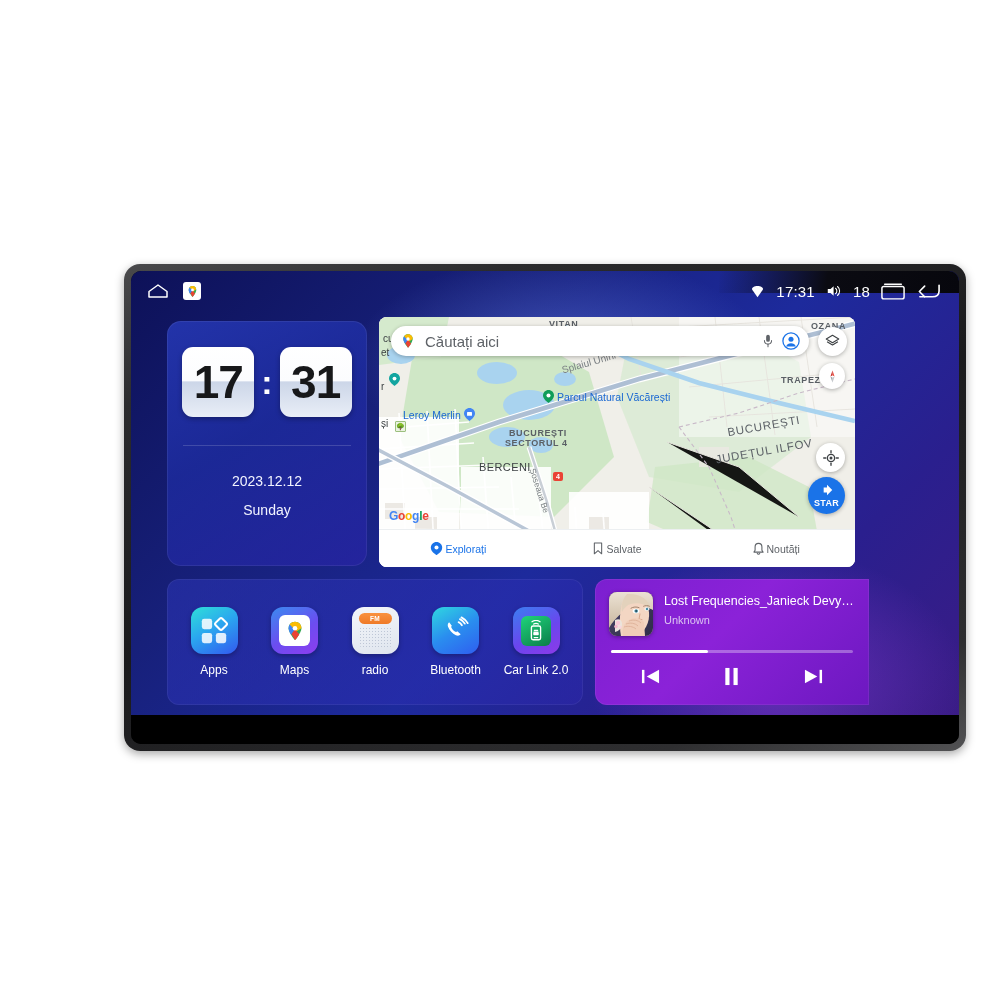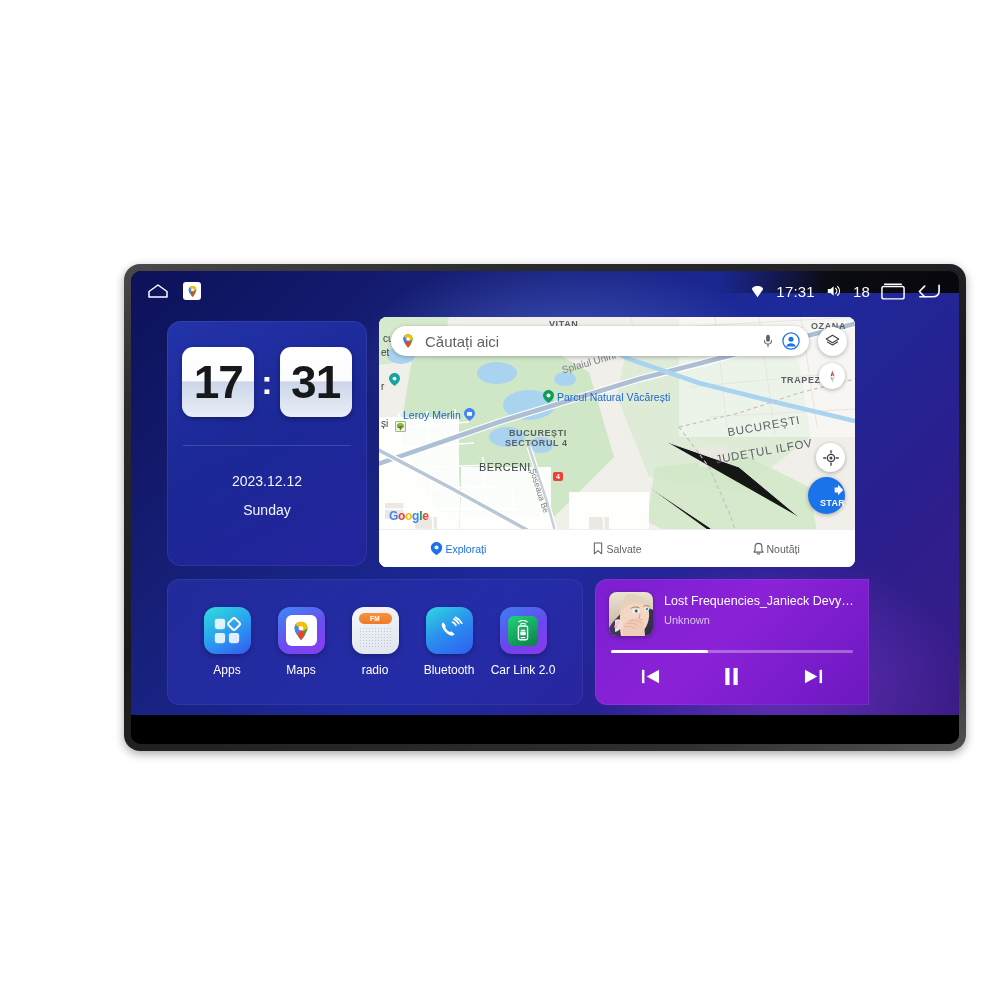--- a/index.html
+++ b/index.html
@@ -135,21 +135,21 @@
     display: flex; align-items: center; justify-content: center;
     box-shadow: 0 1px 4px rgba(0,0,0,.3);
   }
   #layers-btn   { right: 8px; top: 10px;  width: 29px; height: 29px; }
   #compass-btn  { right: 10px; top: 46px; width: 26px; height: 26px; }
   #mylocation-btn { right: 10px; top: 126px; width: 29px; height: 29px; }
   #start-btn {
     position: absolute; right: 10px; top: 160px;
     width: 37px; height: 37px; border-radius: 50%;
     background: #1a73e8; color: #fff;
-    display: flex; flex-direction: column; align-items: flex-end; justify-content: center;
+    display: flex; flex-direction: column; align-items: center; justify-content: center;
     z-index: 4; box-shadow: 0 1px 4px rgba(0,0,0,.3);
   }
   #start-label { font-size: 9px; font-weight: 700; letter-spacing: .3px; margin-top: 1px; }
 
   
   #map-bottomnav {
     position: absolute; left: 0; right: 0; bottom: 0; height: 38px;
     background: #fff; display: flex; z-index: 4;
     border-top: 1px solid #eceff1;
   }
@@ -170,21 +170,21 @@
   #google-logo { position: absolute; left: 10px; bottom: 44px; font-size: 12px; font-weight: 600; letter-spacing: -.3px; }
   #google-logo i { font-style: normal; }
 
   
   #dock {
     position: absolute; left: 36px; top: 308px;
     width: 416px; height: 126px;
     border-radius: 12px;
     background: linear-gradient(140deg, rgba(45,55,190,.50) 0%, rgba(45,40,175,.45) 100%);
     box-shadow: inset 0 0 0 1px rgba(255,255,255,.06);
-    display: flex; align-items: center; justify-content: center;
+    display: flex; align-items: center; justify-content: space-between;
     padding: 8px 10px;
   }
   .app-item {
     display: flex; flex-direction: column; align-items: center; gap: 9px;
     width: 74px;
   }
   .app-icon {
     width: 47px; height: 47px; border-radius: 12px;
     display: flex; align-items: center; justify-content: center;
     box-shadow: 0 2px 5px rgba(0,0,0,.28);

